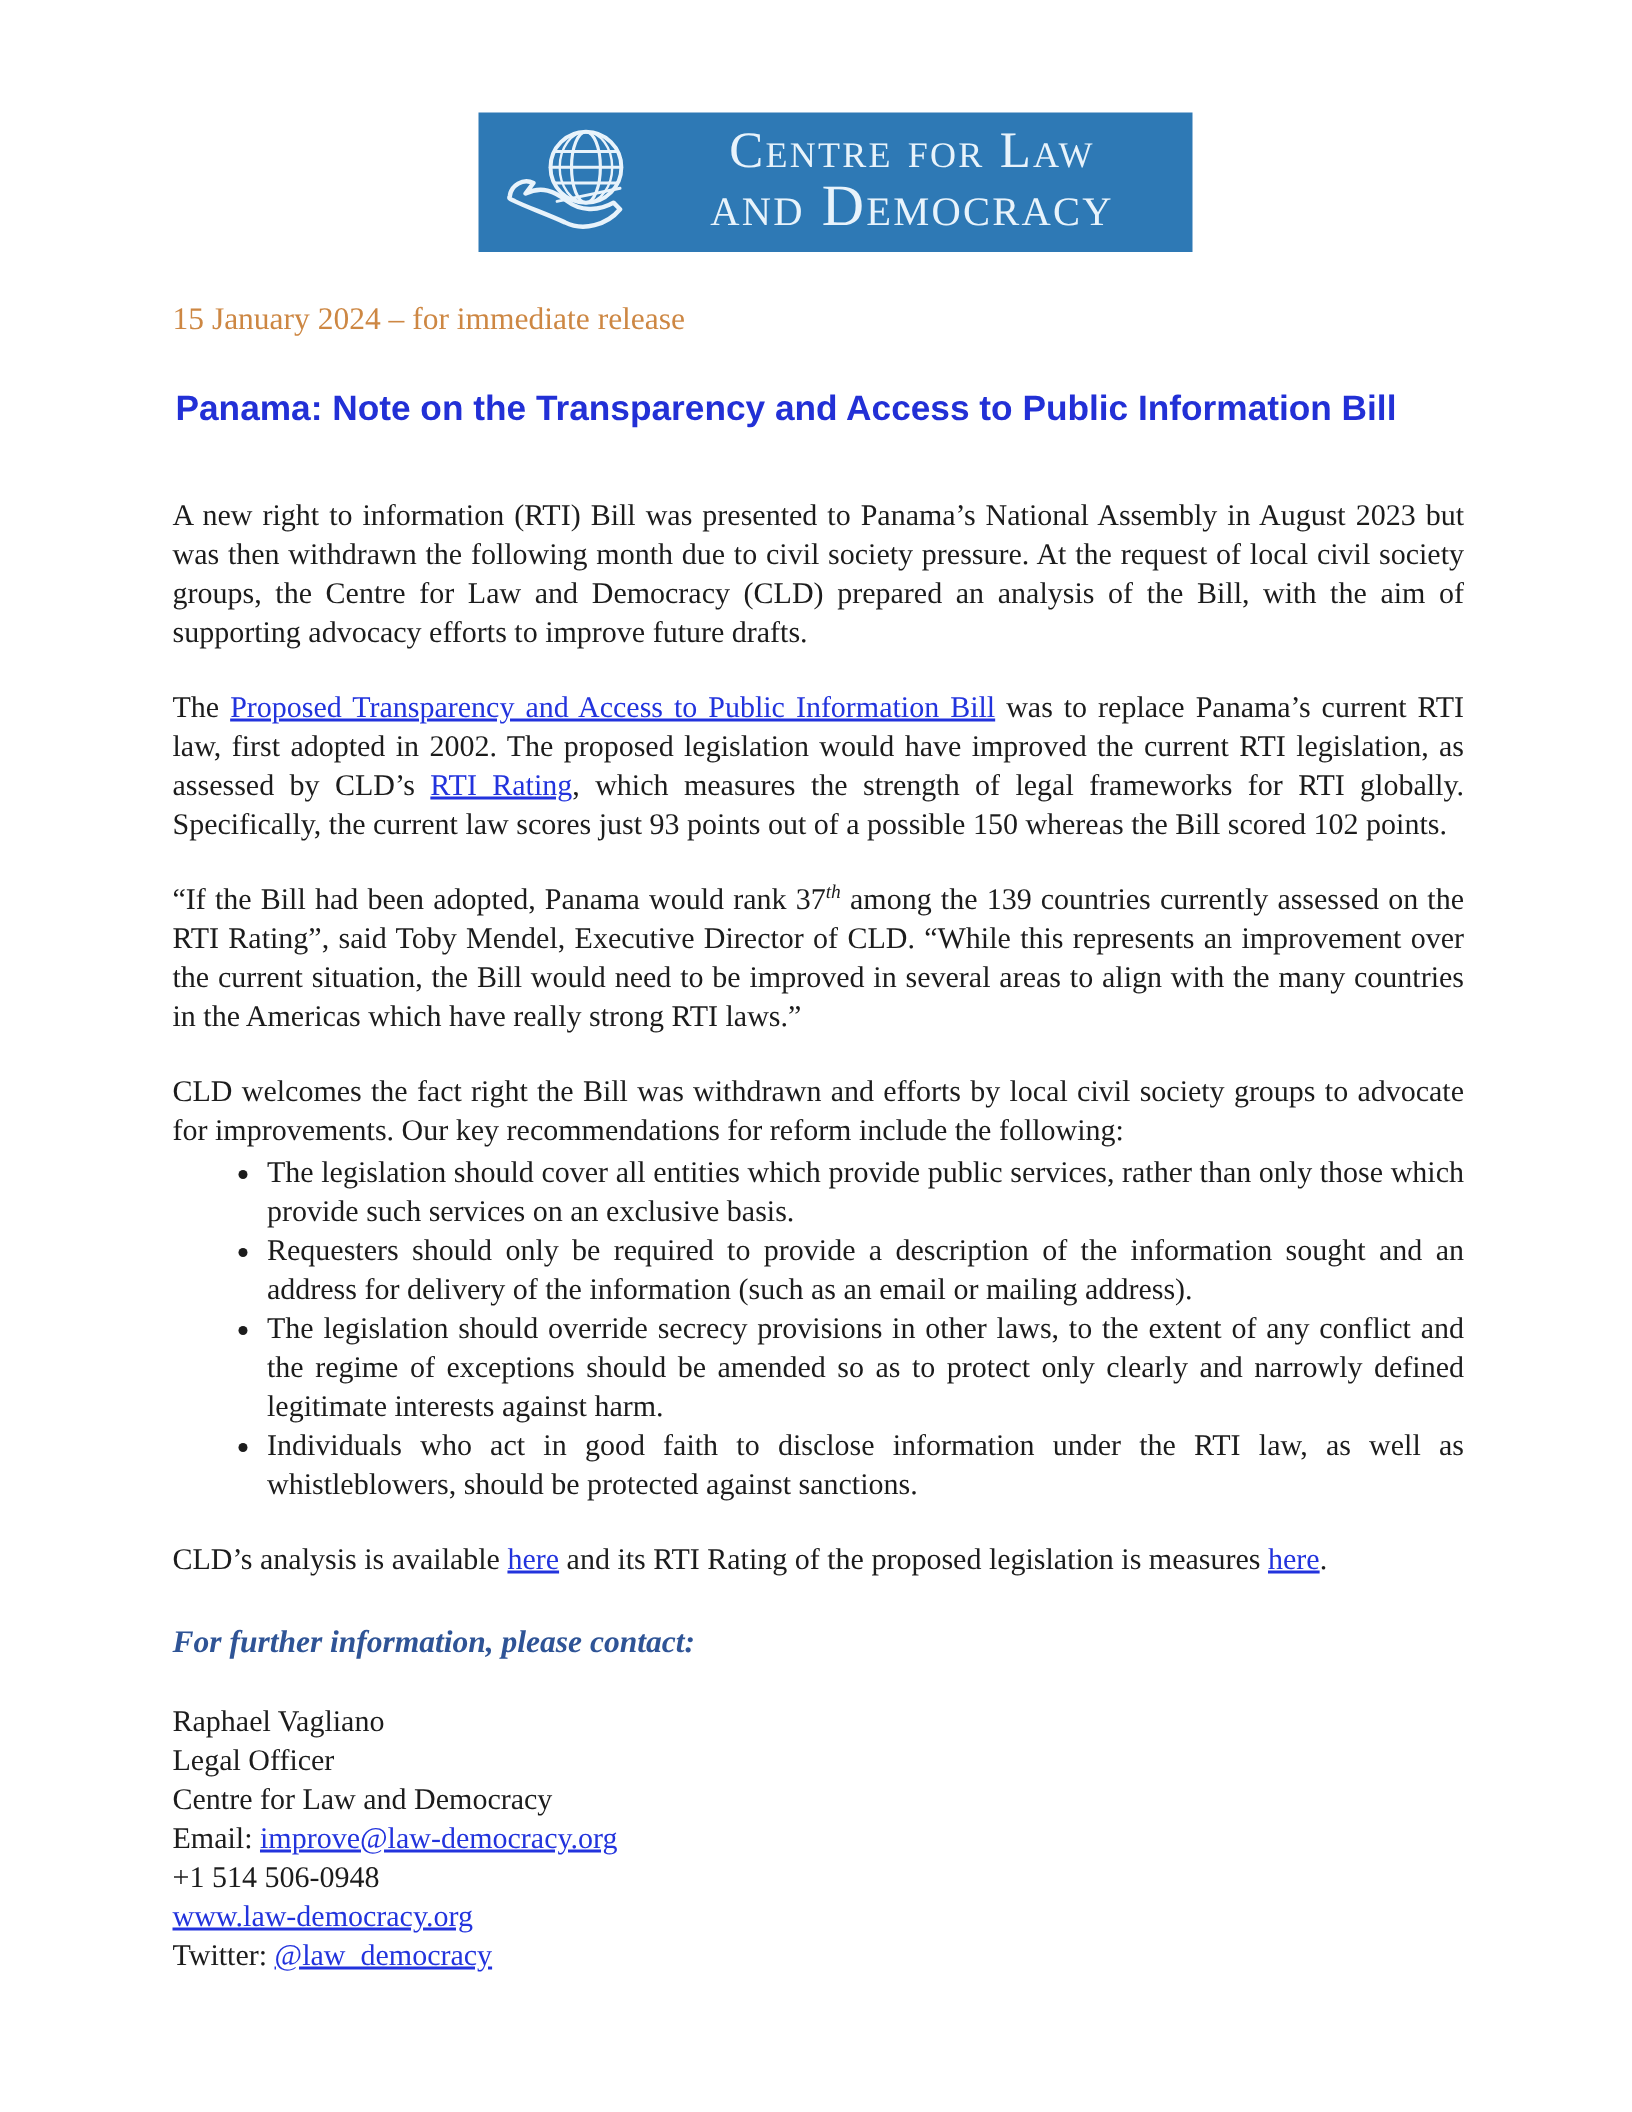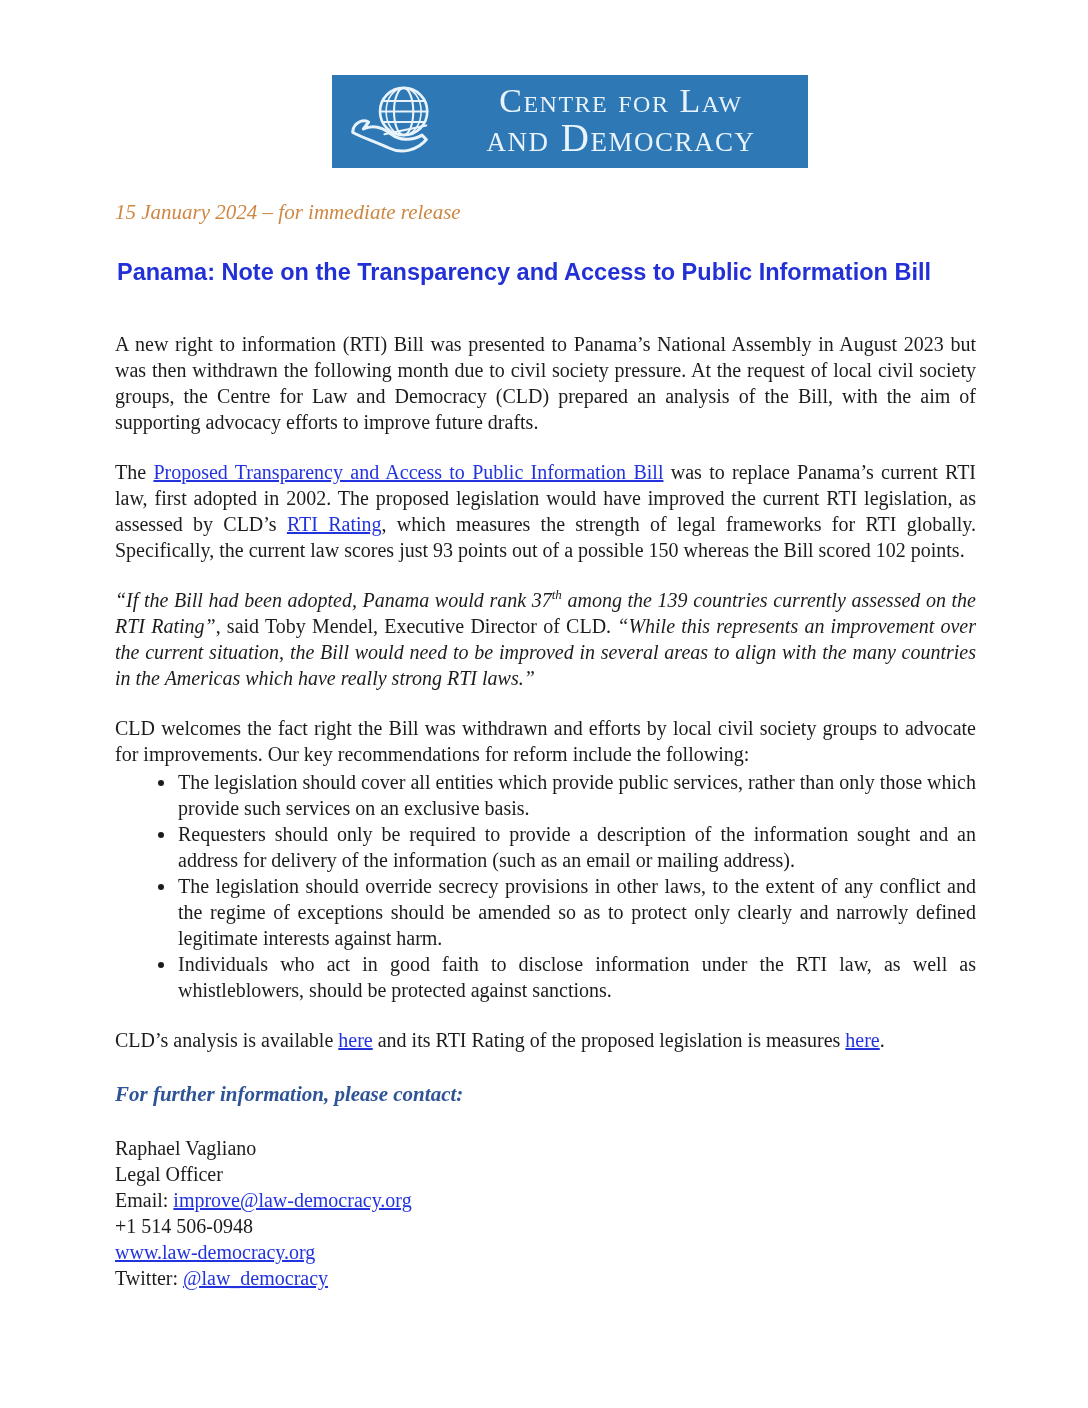--- a/index.html
+++ b/index.html
@@ -10,21 +10,21 @@
     background: #ffffff;
     font-family: "Liberation Serif", serif;
     color: #1c1c1c;
     position: relative;
     overflow: hidden;
   }
 
   
   .banner {
     position: absolute;
-    left: 332px;
+    left: 319px;
     top: 75px;
     width: 476px;
     height: 93px;
     background: #2e79b5;
     display: flex;
     align-items: center;
   }
   .banner-icon {
     width: 100px;
     height: 84px;
@@ -45,21 +45,20 @@
   .banner-line2 { font-size: 39px; }
 
   
   .content {
     position: absolute;
     left: 115px;
     top: 200px;
     width: 861px;
   }
   .date-line {
-    font-style: italic;
     font-size: 21px;
     line-height: 25px;
     color: #cd8743;
     margin: 0 0 33px 0;
   }
   .doc-title {
     font-family: "Liberation Sans", sans-serif;
     font-weight: bold;
     font-size: 23.5px;
     line-height: 28px;
@@ -67,21 +66,21 @@
     text-decoration-thickness: 2px;
     margin: 0 0 45px 2px;
   }
   p.body {
     font-size: 20px;
     line-height: 26px;
     text-align: justify;
     margin: 0 0 24px 0;
   }
   p.body.tight { margin-bottom: 2px; }
-  .italic { font-style: italic; }
+  .italic { }
   sup.ord {
     font-size: 13px;
     font-style: italic;
     line-height: 0;
   }
   a.doc-link {
     color: #2233dd;
     text-decoration: underline;
     cursor: pointer;
   }
@@ -151,19 +150,20 @@
     <li>Individuals who act in good faith to disclose information under the RTI law, as well as whistleblowers, should be protected against sanctions.</li>
   </ul>
 
   <p class="body"><span>CLD’s analysis is available </span><a class="doc-link">here</a><span> and its RTI Rating of the proposed legislation is measures </span><a class="doc-link">here</a><span>.</span></p>
 
   <p class="contact-heading">For further information, please contact:</p>
 
   <div class="contact-block">
     <div>Raphael Vagliano</div>
     <div>Legal Officer</div>
+    <div>Centre for Law and Democracy</div>
     <div><span>Email: </span><a class="doc-link">improve@law-democracy.org</a></div>
     <div>+1 514 506-0948</div>
     <div><a class="doc-link">www.law-democracy.org</a></div>
     <div><span>Twitter: </span><a class="doc-link">@law_democracy</a></div>
   </div>
 
 </div>
 
 </body></html>

